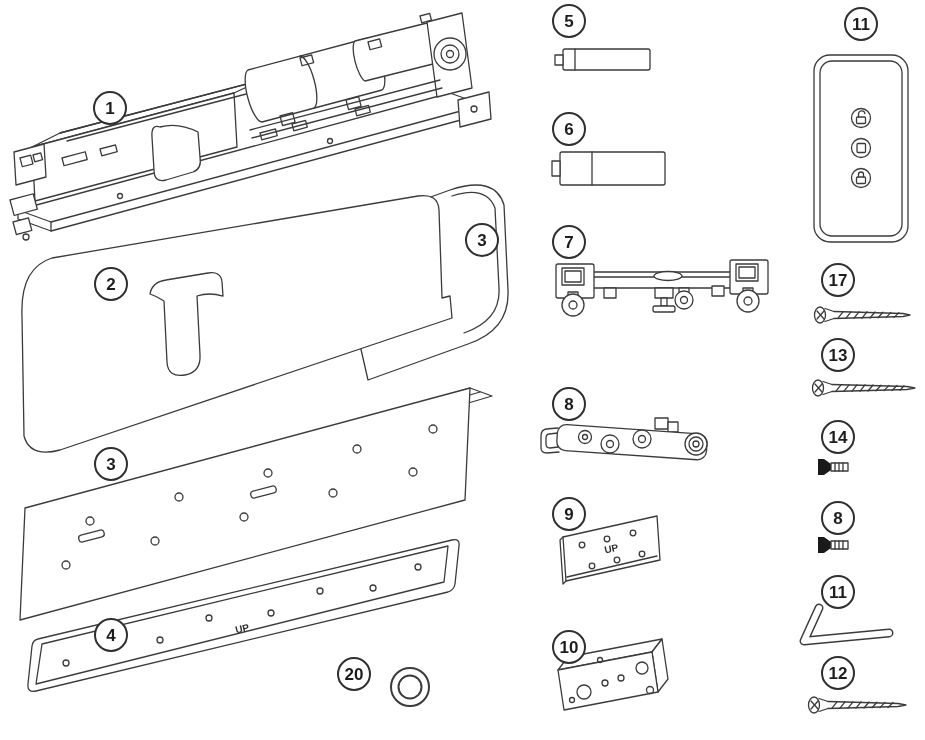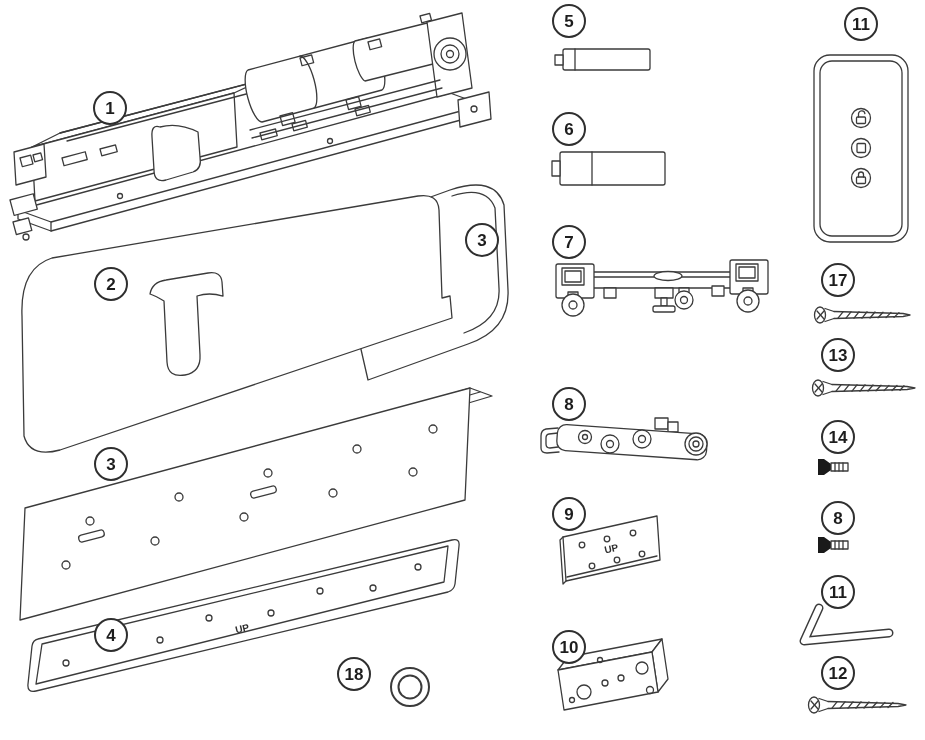--- a/index.html
+++ b/index.html
@@ -271,15 +271,15 @@
   <div class="part-label" style="left:552px;top:387px">8</div>
   <div class="part-label" style="left:552px;top:497px">9</div>
   <div class="part-label" style="left:552px;top:630px">10</div>
   <div class="part-label" style="left:844px;top:7px">11</div>
   <div class="part-label" style="left:821px;top:263px">17</div>
   <div class="part-label" style="left:821px;top:338px">13</div>
   <div class="part-label" style="left:821px;top:420px">14</div>
   <div class="part-label" style="left:821px;top:501px">8</div>
   <div class="part-label" style="left:821px;top:575px">11</div>
   <div class="part-label" style="left:821px;top:656px">12</div>
-  <div class="part-label" style="left:337px;top:657px">18</div>
+  <div class="part-label" style="left:337px;top:657px">20</div>
 
 </div>
 
 </body></html>

